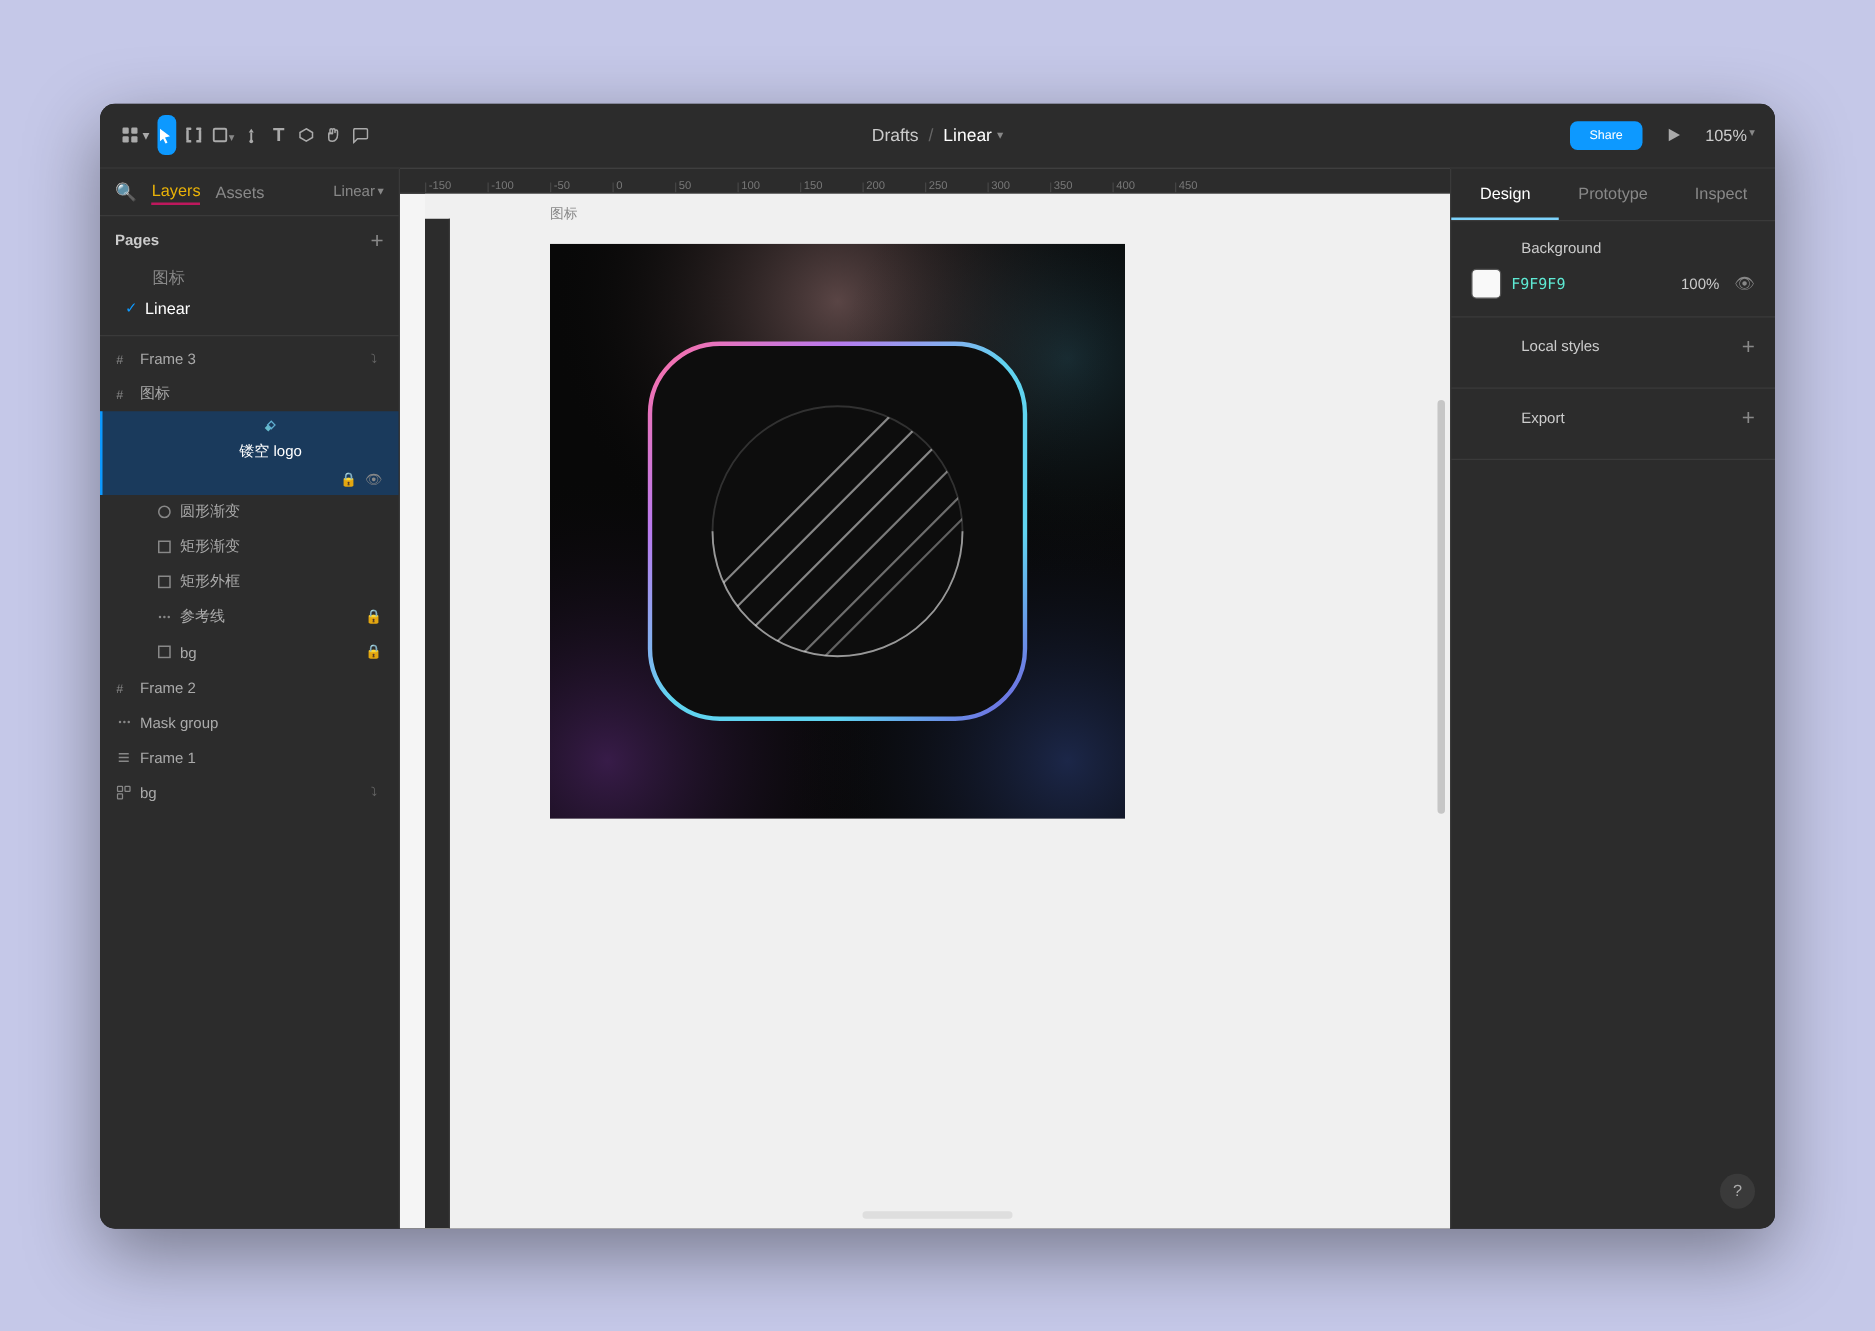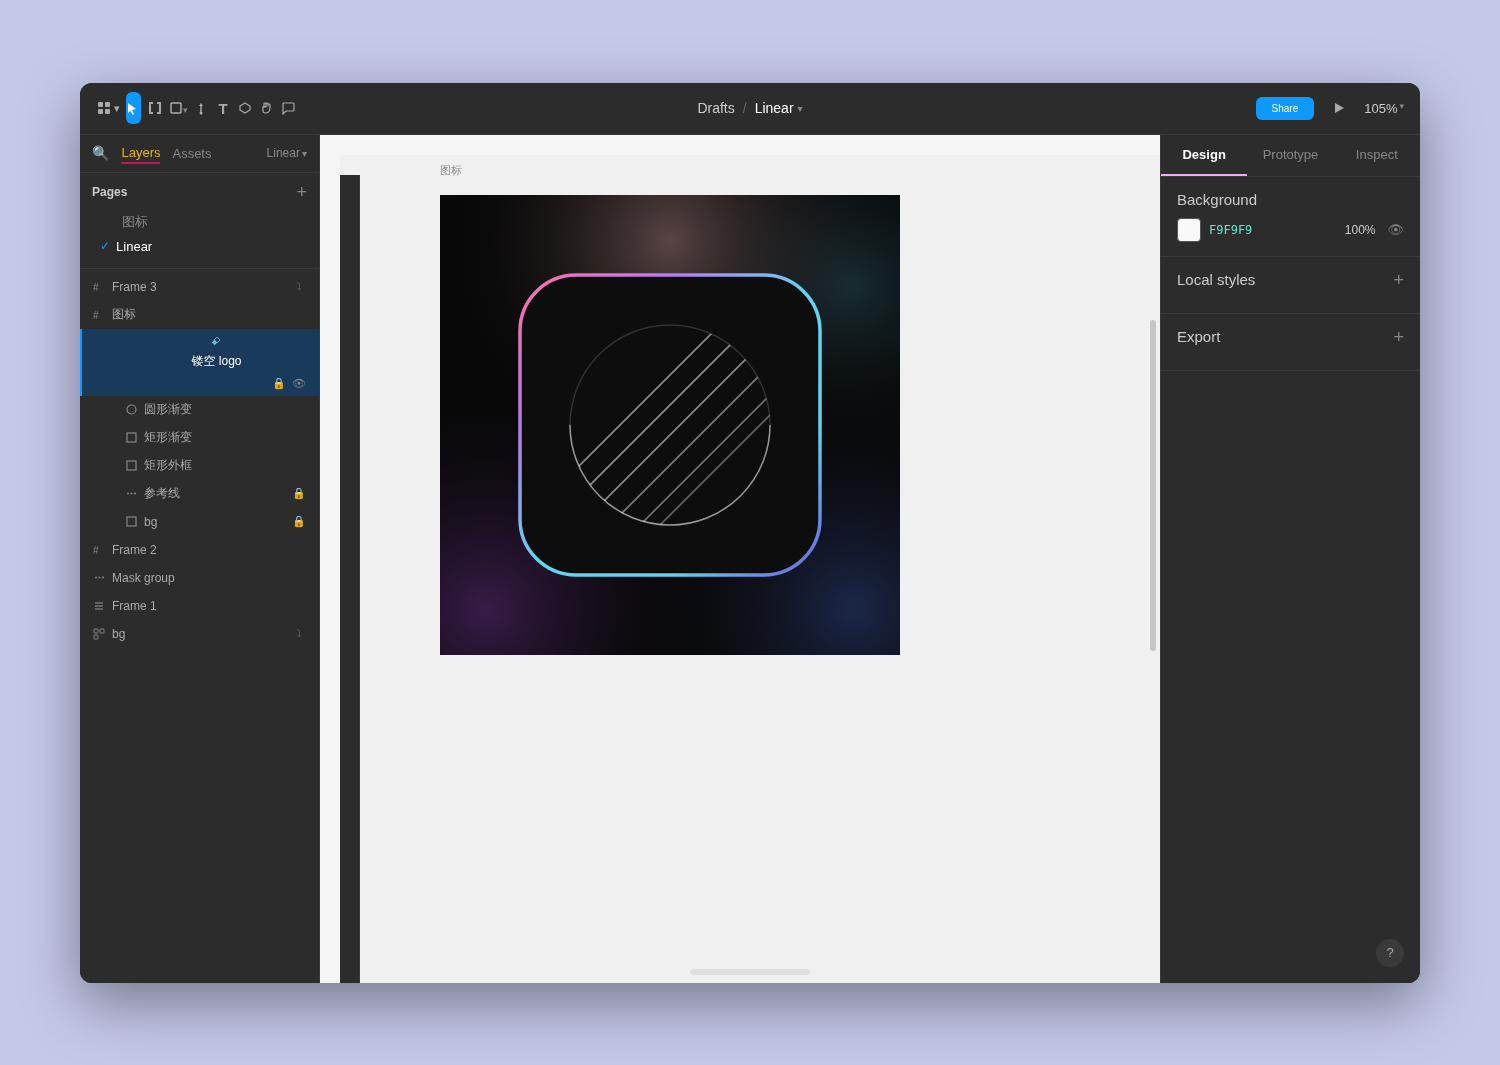--- a/index.html
+++ b/index.html
@@ -325,37 +325,37 @@
     .right-tab {
       flex: 1;
       text-align: center;
       padding: 12px 0;
       font-size: 13px;
       color: #888;
       cursor: pointer;
     }
     .right-tab.active {
       color: white;
-      border-bottom: 2px solid #f0abfc;
-      font-weight: bold;
+      border-bottom: 2px solid #7dd3fc;
     }
     .right-section {
       padding: 14px 16px;
       border-bottom: 1px solid #3a3a3a;
     }
     .right-section-header {
       display: flex;
       align-items: center;
       justify-content: space-between;
       margin-bottom: 10px;
     }
     .right-section-title {
       color: #ccc;
-      font-size: 15px;
+      font-size: 12px;
       font-weight: 500;
+      margin-left: 40px;
     }
     .right-section-add {
       color: #888;
       font-size: 18px;
       cursor: pointer;
       line-height: 1;
     }
     .bg-row {
       display: flex;
       align-items: center;
@@ -667,20 +667,37 @@
             </svg>
           </span>
           <span class="layer-name">bg</span>
           <span class="layer-action-btn" style="color:#666;font-size:10px;margin-left:auto;">⤵</span>
         </div>
       </div>
     </div>
 
     <div class="canvas-area">
 
+      <div class="ruler-h">
+        <div class="ruler-marks">
+          <div class="ruler-mark">-150</div>
+          <div class="ruler-mark">-100</div>
+          <div class="ruler-mark">-50</div>
+          <div class="ruler-mark">0</div>
+          <div class="ruler-mark">50</div>
+          <div class="ruler-mark">100</div>
+          <div class="ruler-mark">150</div>
+          <div class="ruler-mark">200</div>
+          <div class="ruler-mark">250</div>
+          <div class="ruler-mark">300</div>
+          <div class="ruler-mark">350</div>
+          <div class="ruler-mark">400</div>
+          <div class="ruler-mark">450</div>
+        </div>
+      </div>
 
       <div class="canvas-content">
 
         <div class="ruler-v"></div>
 
         <div class="frame-label" style="left:100px;top:8px;">图标</div>
 
         <div class="design-frame" style="left:100px;top:40px;">
           <svg width="460" height="460" viewBox="0 0 460 460" xmlns="http://www.w3.org/2000/svg">
 

